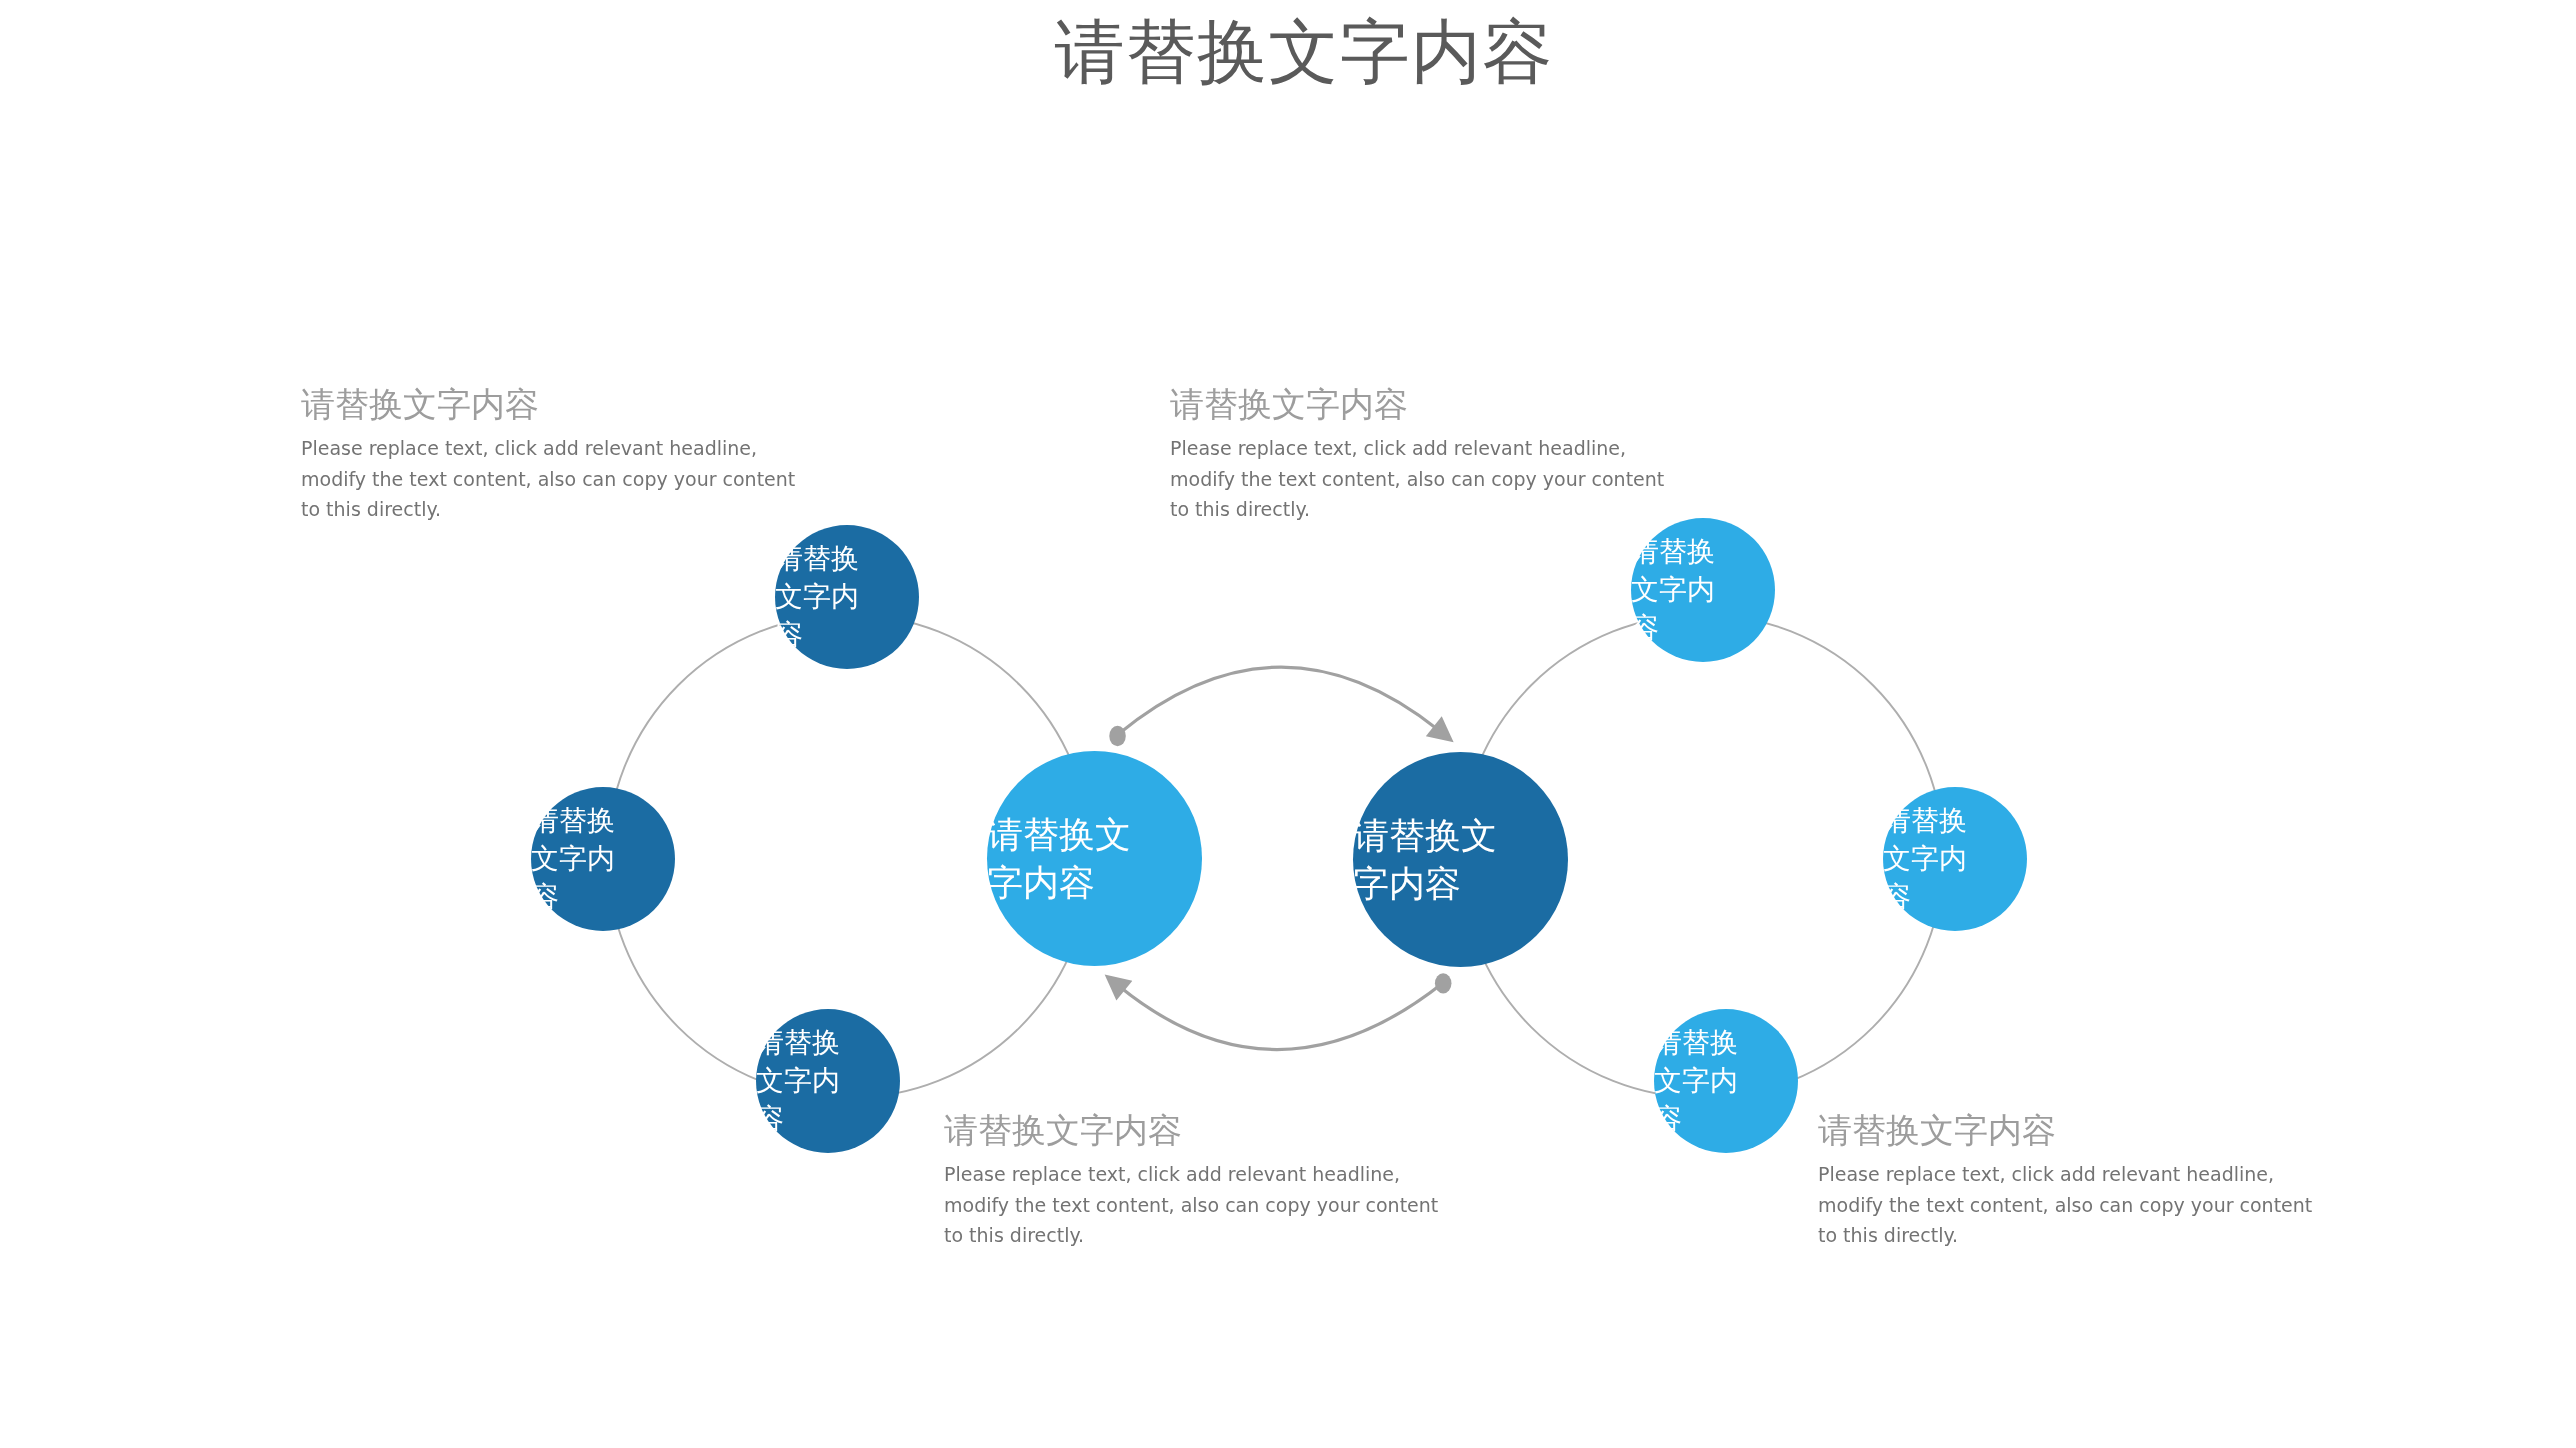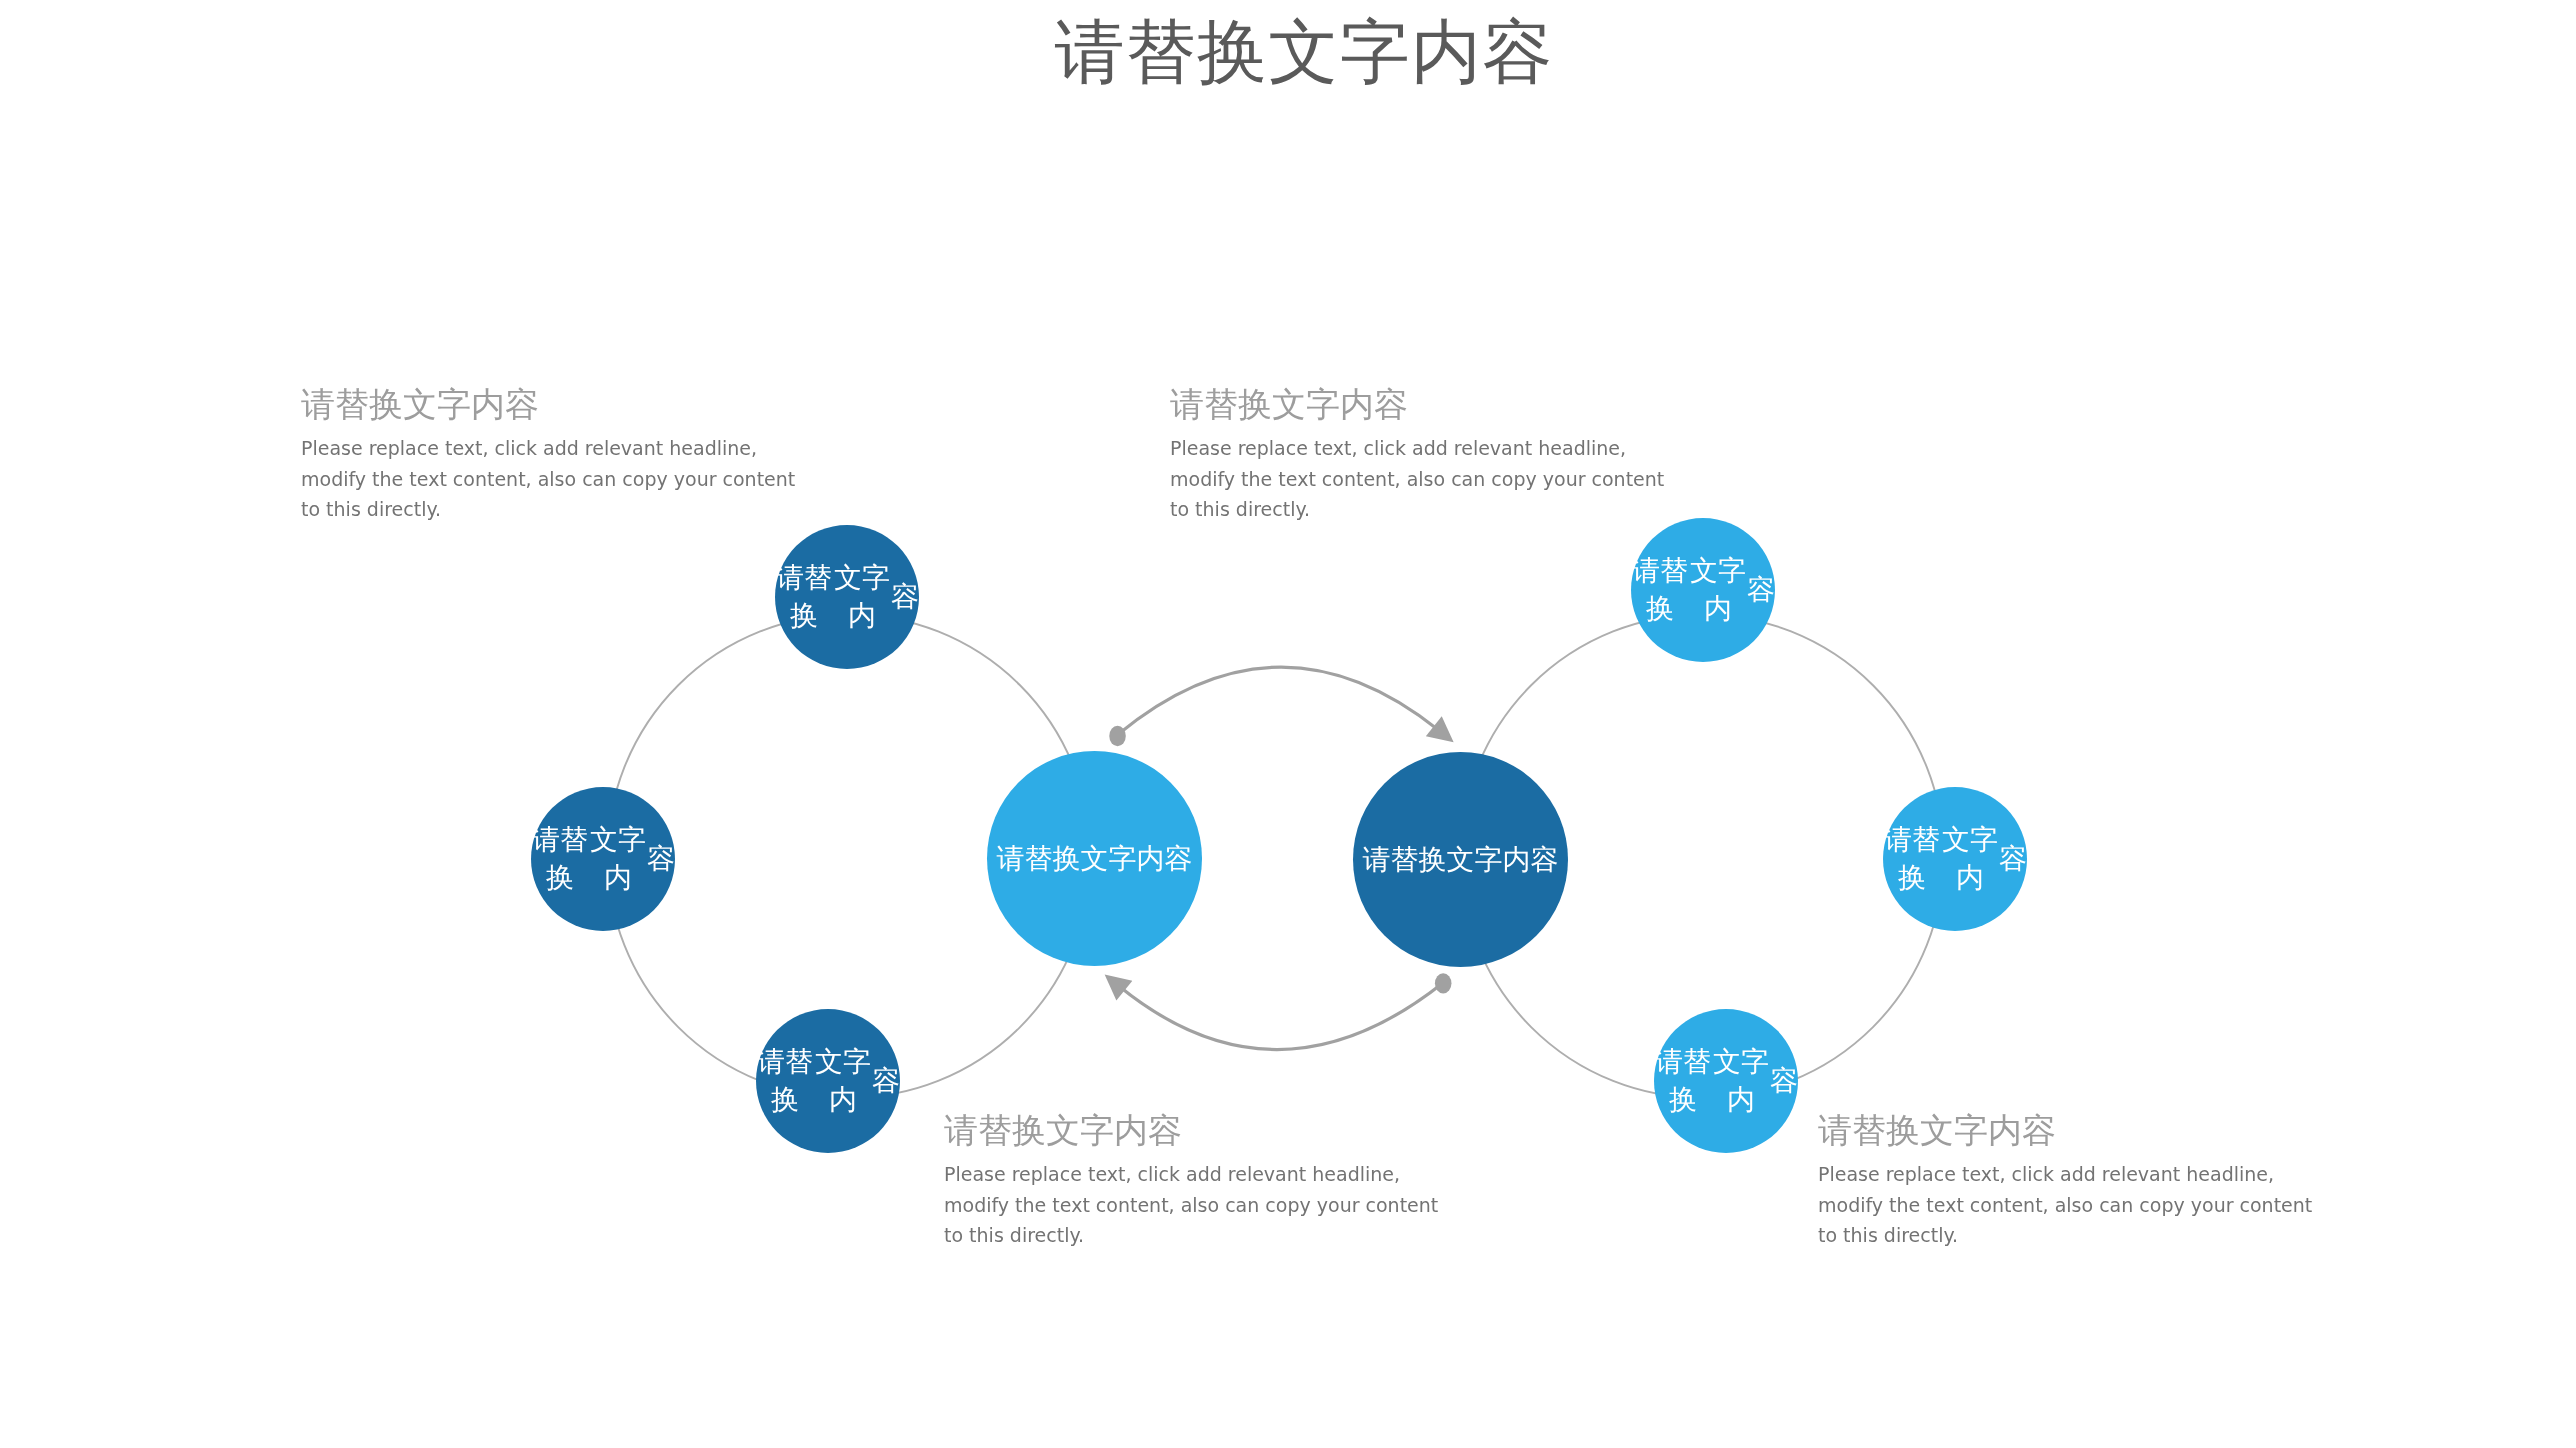--- a/index.html
+++ b/index.html
@@ -66,30 +66,30 @@
     line-height: 30.5px;
     color: #737373;
   }
   .tb-body div {
     white-space: nowrap;
   }
   .circle {
     position: absolute;
     border-radius: 50%;
     display: flex;
-    flex-direction: row;
-    align-items: center;
+    flex-direction: column;
+    align-items: flex-start;
     justify-content: center;
     color: #ffffff;
     text-align: center;
   }
   .center-circle {
     width: 215px;
     height: 215px;
-    font-size: 28px;
+    font-size: 36px;
     line-height: 48px;
   }
   .small-circle {
     width: 144px;
     height: 144px;
     font-size: 28px;
     line-height: 38px;
   }
   .fill-light { background: #2eace6; }
   .fill-dark  { background: #1b6ca3; }

